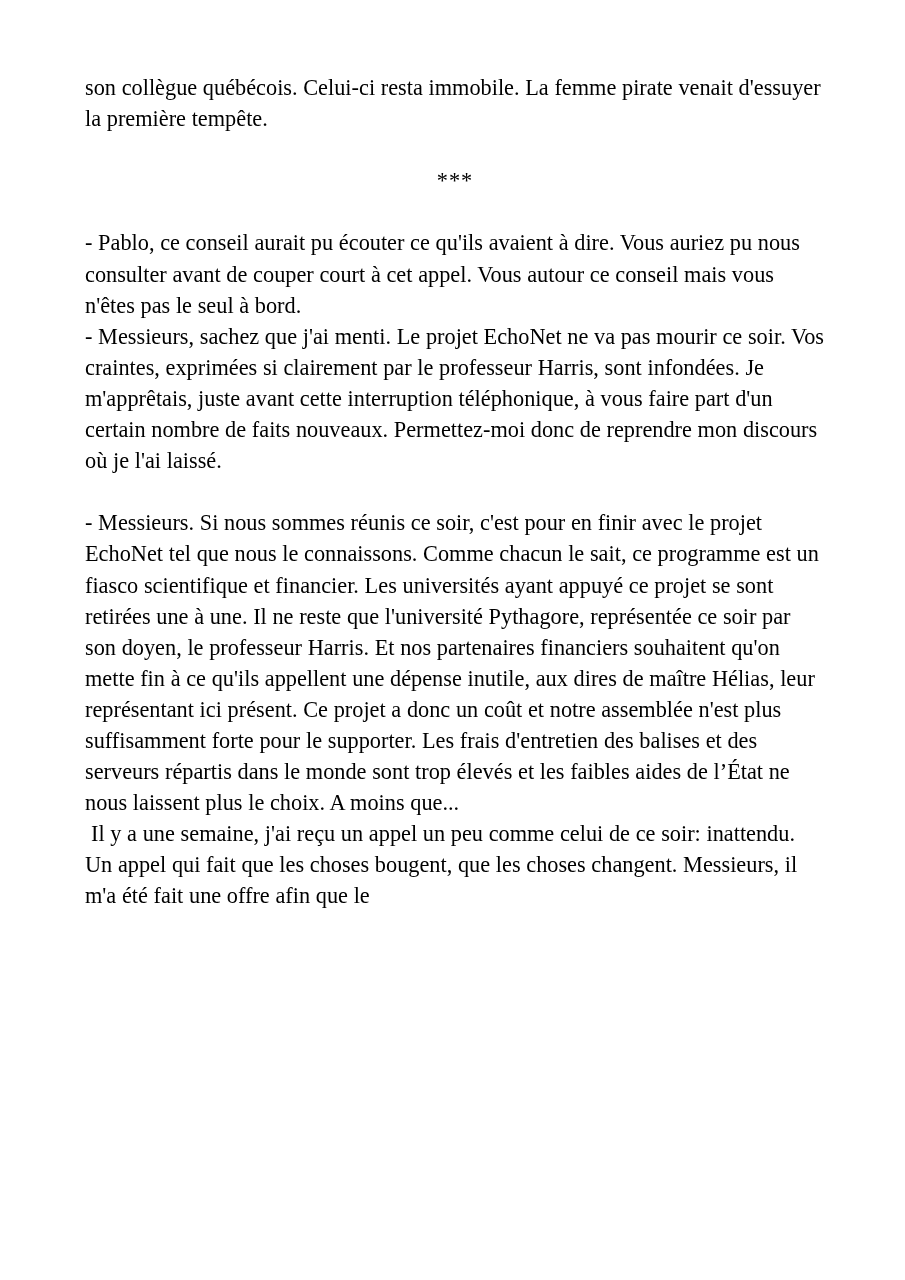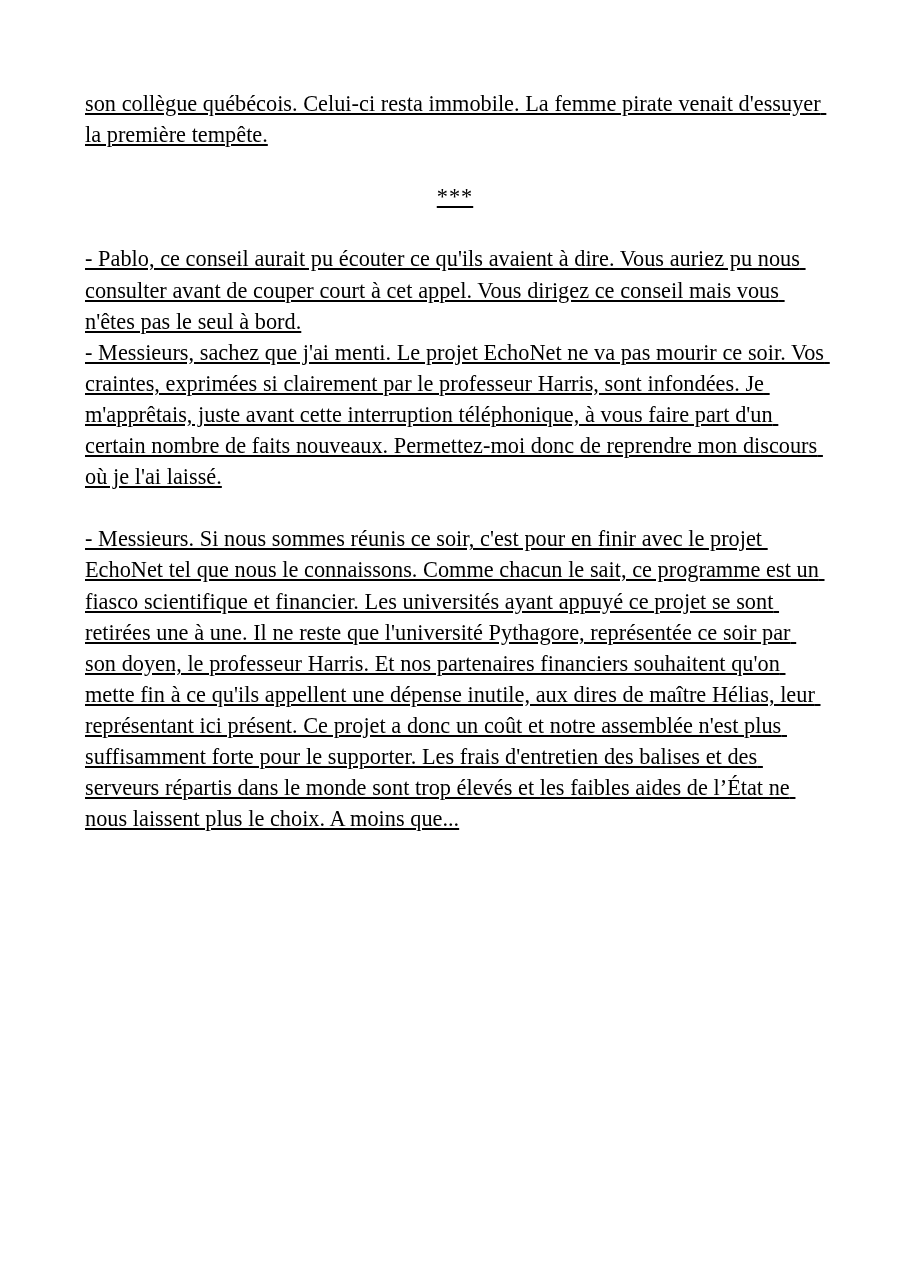--- a/index.html
+++ b/index.html
@@ -19,23 +19,22 @@
   .page {
     position: relative;
     width: 905px;
     height: 1280px;
     background: #ffffff;
     box-sizing: border-box;
   }
   .text-column {
     position: absolute;
     left: 85px;
-    top: 88px;
+    top: 72px;
     width: 740px;
-    text-decoration: underline;
   }
   .para {
     margin: 0;
     padding: 0;
     font-size: 22.3px;
     line-height: 31.1px;
     text-align: left;
     white-space: pre-wrap;
     word-spacing: 0.1px;
     letter-spacing: 0.0px;
@@ -68,25 +67,26 @@
 
     <p class="para indent-none">son collègue québécois. Celui-ci resta immobile. La femme pirate venait d'essuyer la première tempête.</p>
 
     <div class="gap-sep"></div>
 
     <p class="separator">***</p>
 
     <div class="gap-sep"></div>
 
 
-    <p class="para indent-none">- Pablo, ce conseil aurait pu écouter ce qu'ils avaient à dire. Vous auriez pu nous consulter avant de couper court à cet appel. Vous dirigez ce conseil mais vous n'êtes pas le seul à bord.</p>
+    <p class="para indent-none">- Pablo, ce conseil aurait pu écouter ce qu'ils avaient à dire. Vous auriez pu nous consulter avant de couper court à cet appel. Vous autour ce conseil mais vous n'êtes pas le seul à bord.</p>
 
     <p class="para indent-none">- Messieurs, sachez que j'ai menti. Le projet EchoNet ne va pas mourir ce soir. Vos craintes, exprimées si clairement par le professeur Harris, sont infondées. Je m'apprêtais, juste avant cette interruption téléphonique, à vous faire part d'un certain nombre de faits nouveaux. Permettez-moi donc de reprendre mon discours où je l'ai laissé.</p>
 
     <div class="gap-line"></div>
 
 
     <p class="para indent-none">- Messieurs. Si nous sommes réunis ce soir, c'est pour en finir avec le projet EchoNet tel que nous le connaissons. Comme chacun le sait, ce programme est un fiasco scientifique et financier. Les universités ayant appuyé ce projet se sont retirées une à une. Il ne reste que l'université Pythagore, représentée ce soir par son doyen, le professeur Harris. Et nos partenaires financiers souhaitent qu'on mette fin à ce qu'ils appellent une dépense inutile, aux dires de maître Hélias, leur représentant ici présent. Ce projet a donc un coût et notre assemblée n'est plus suffisamment forte pour le supporter. Les frais d'entretien des balises et des serveurs répartis dans le monde sont trop élevés et les faibles aides de l’État ne nous laissent plus le choix. A moins que...</p>
 
+    <p class="para indent-sm">Il y a une semaine, j'ai reçu un appel un peu comme celui de ce soir: inattendu. Un appel qui fait que les choses bougent, que les choses changent. Messieurs, il m'a été fait une offre afin que le</p>
 
   </div>
 
 </div>
 
 </body></html>

